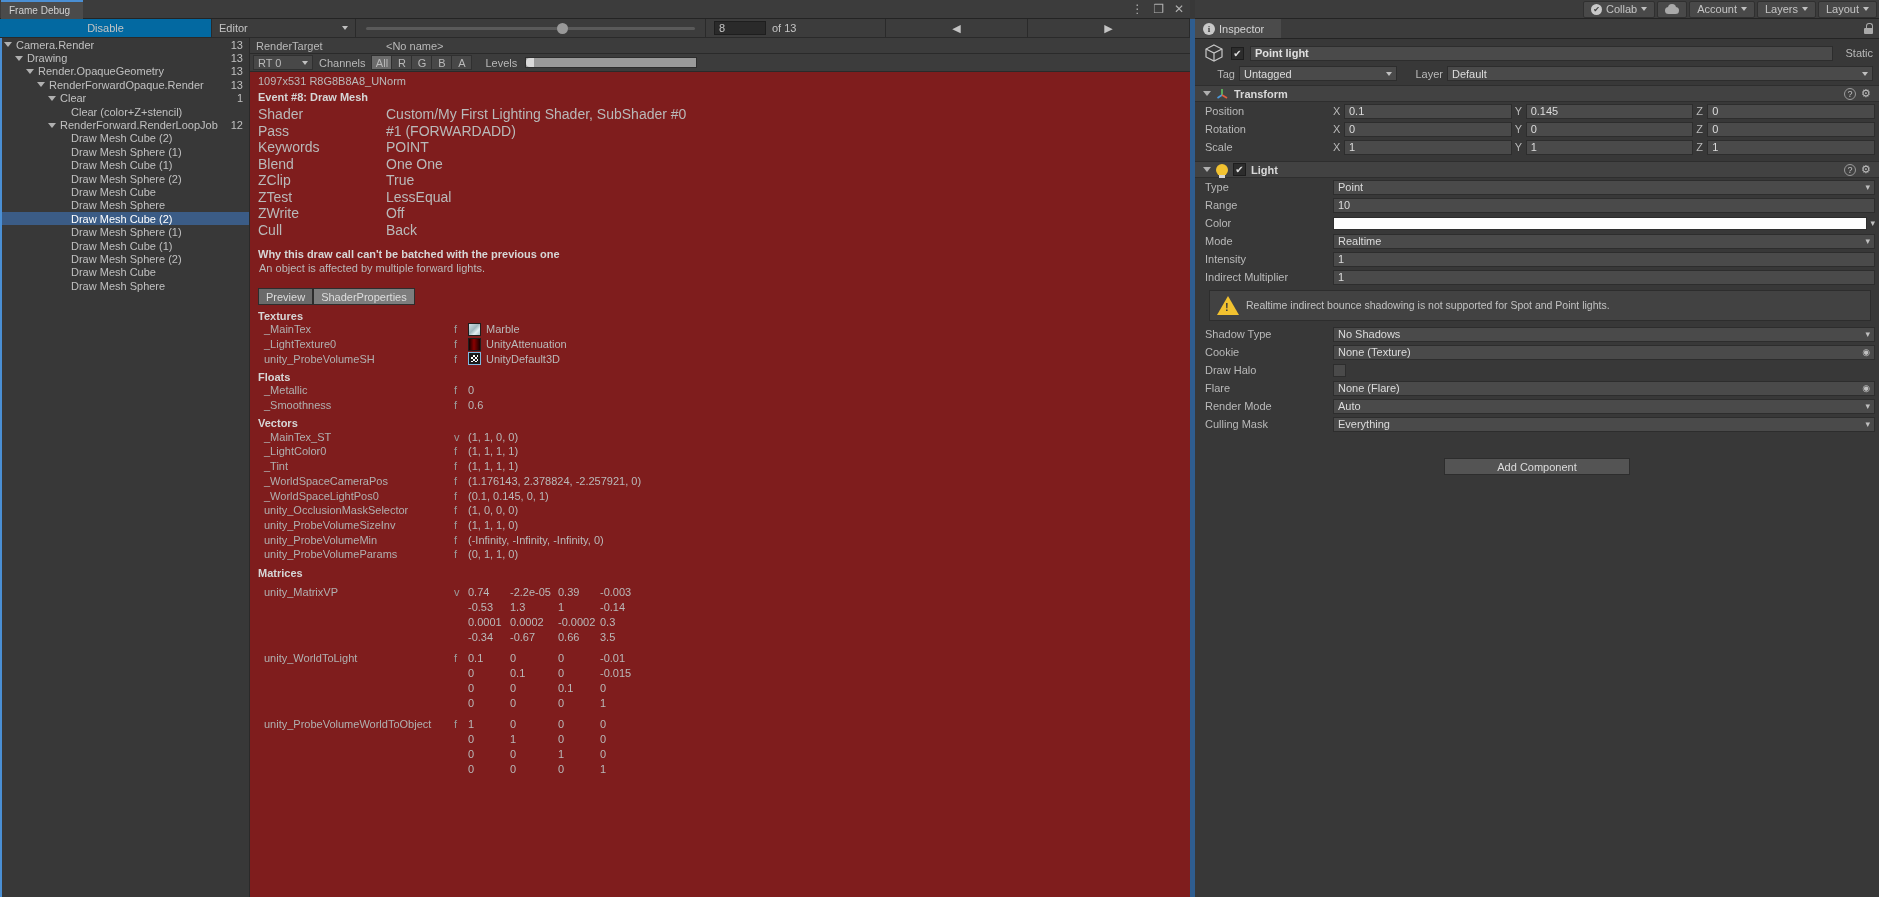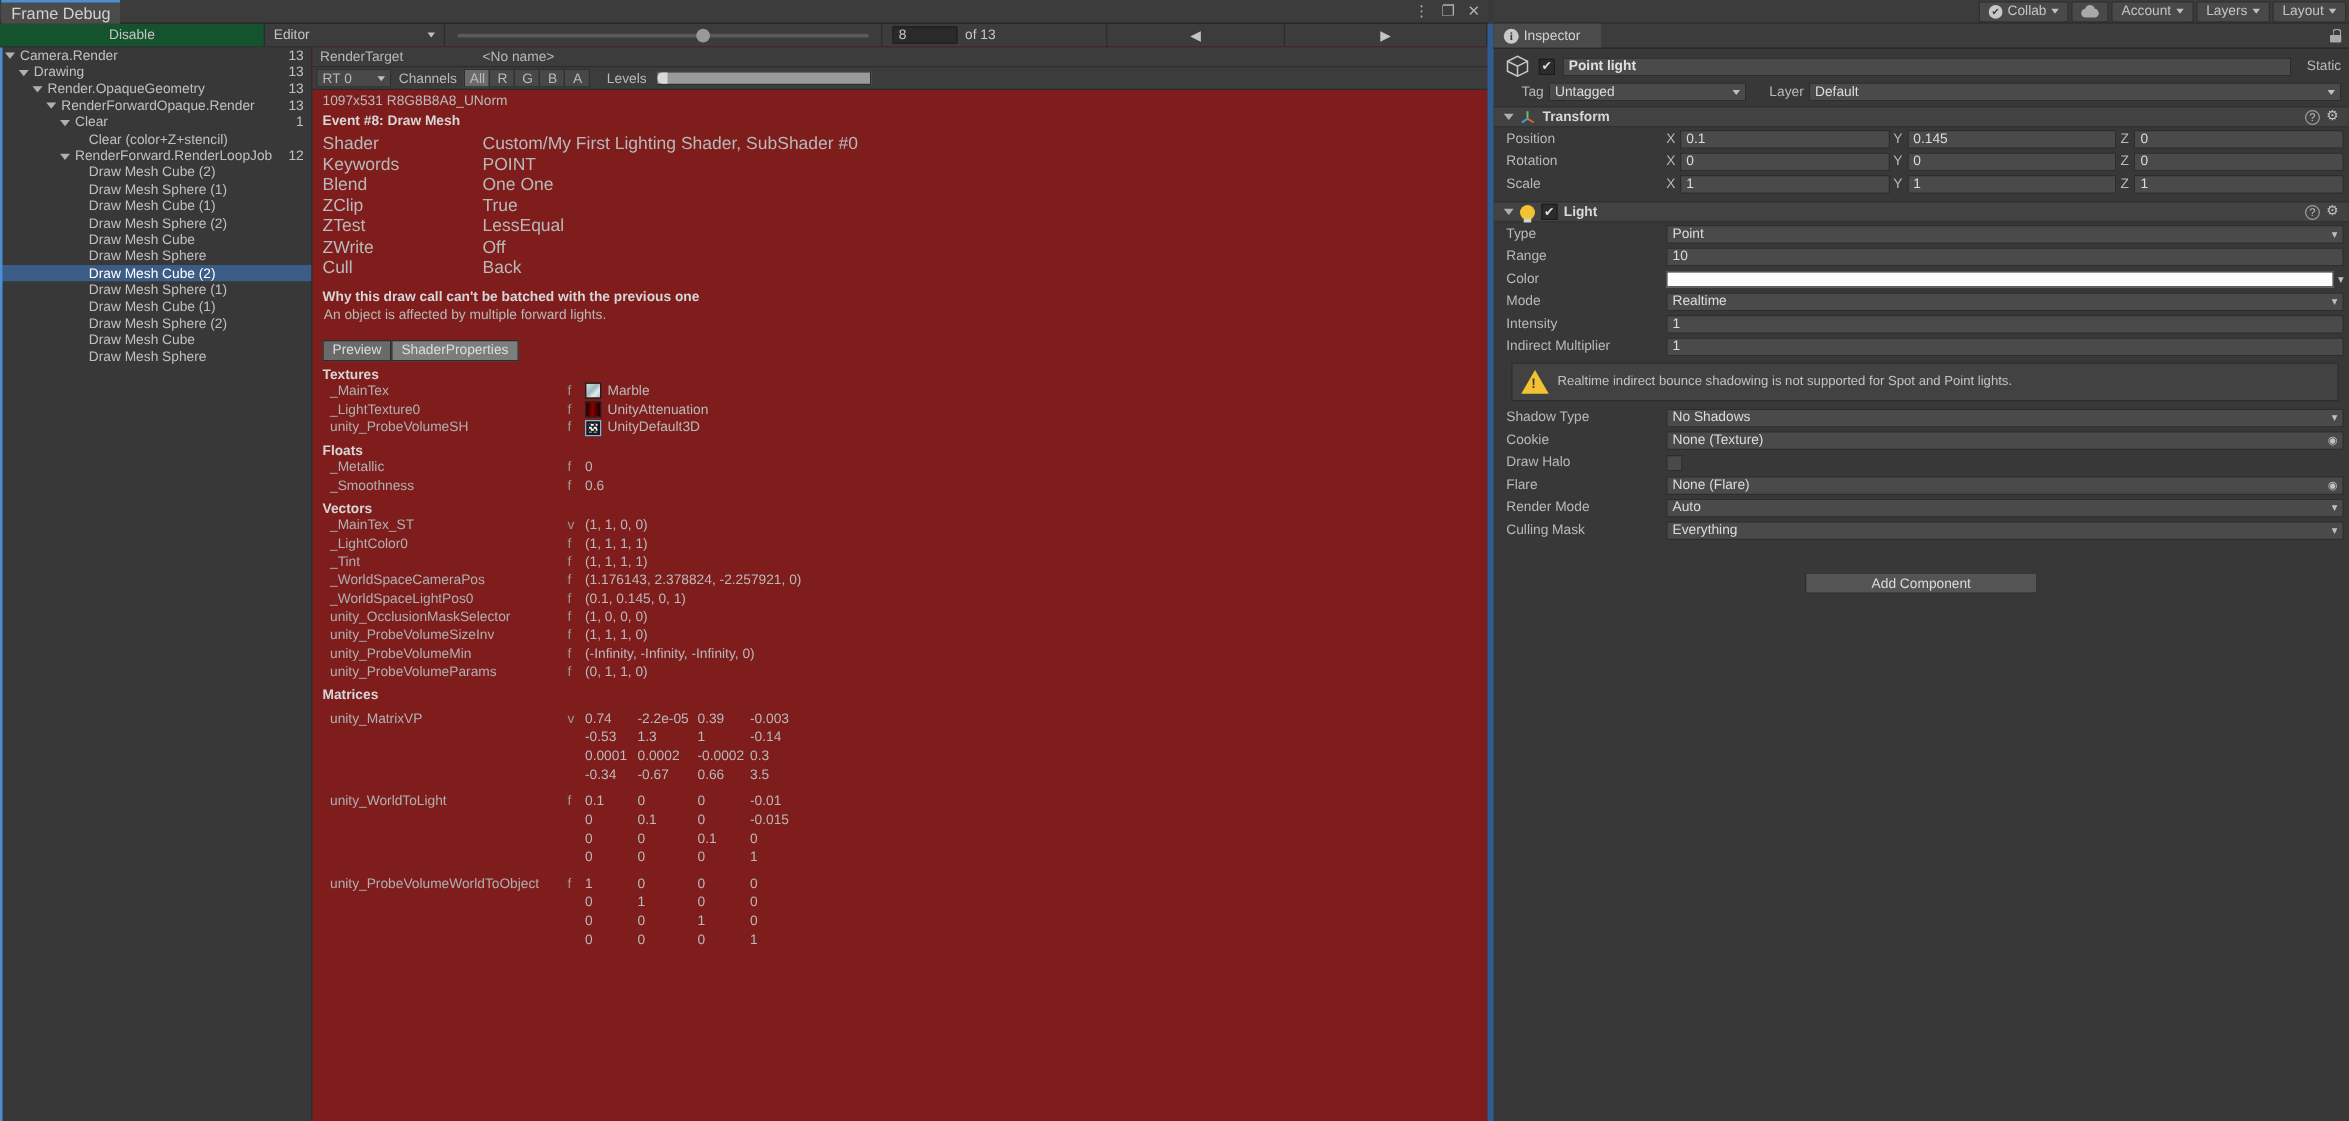--- a/index.html
+++ b/index.html
@@ -32,28 +32,28 @@
   .lock-ico{width:9px;height:11px;position:relative;}
   .lock-ico:before{content:"";position:absolute;bottom:0;width:9px;height:6px;background:#a9a9a9;border-radius:1px;}
   .lock-ico:after{content:"";position:absolute;top:0;left:2px;width:5px;height:5px;border:1.5px solid #a9a9a9;border-bottom:none;border-radius:3px 3px 0 0;}
 
   
   .fd-window { position:absolute; left:0; top:0; width:1190px; height:897px; background:#383838; }
   .fd-tabrow { height:19px; background:#3c3c3c; position:relative; border-bottom:1px solid #242424; }
   .fd-tab {
     position:absolute; left:1px; top:0; height:19px; min-width:82px;
     background:#4b4b4b; border-top:2px solid #4a8fd4;
-    display:flex; align-items:center; padding:0 8px; font-size:13px; color:#d2d2d2;
+    display:flex; align-items:center; padding:0 8px; font-size:10px; color:#d2d2d2;
   }
   .fd-win-ctrls { position:absolute; right:6px; top:2px; display:flex; gap:10px; align-items:center; color:#b0b0b0; font-size:12px; }
   .dots { letter-spacing:0px; font-size:12px; line-height:10px;}
 
   .fd-toolbar { height:19px; background:#3c3c3c; display:flex; align-items:stretch; border-bottom:1px solid #2a2a2a; }
   .tool-cell { border-right:1px solid #2a2a2a; display:flex; align-items:center; font-size:11px; color:#c4c4c4; }
-  .disable-btn { width:212px; justify-content:center; background:#14532d; }
+  .disable-btn { width:212px; justify-content:center; background:#0369a1; }
   .editor-drop { width:144px; justify-content:space-between; padding:0 7px; background:#3c3c3c; }
   .slider-cell { width:350px; display:flex; align-items:center; padding:0 10px; background:#3c3c3c;}
   .slider-track { flex:1; height:3px; background:#5a5a5a; border-radius:2px; position:relative;}
   .slider-knob { position:absolute; top:-4px; left:58%; width:11px; height:11px; background:#999; border-radius:50%; }
   .num-cell { display:flex; align-items:center; gap:6px; padding:0 8px; width:180px; background:#3c3c3c;}
   .num-field { width:52px; height:14px; background:#2a2a2a; border:1px solid #1e1e1e; color:#c4c4c4; font-size:11px; padding:0 4px; display:flex; align-items:center;}
   .arrow-cell { width:142px; display:flex; align-items:center; justify-content:center; background:#3c3c3c; }
   .arrow-cell.grow { flex:1; }
 
   
@@ -391,20 +391,24 @@
           <div class="levels-track"></div>
         </div>
 
         <div class="rt-info">1097x531 R8G8B8A8_UNorm</div>
         <div class="evt-title">Event #8: Draw Mesh</div>
 
         <div id="staterows">
             <div class="prop-row">
               <span class="prop-key">Shader</span>
               <span class="prop-val">Custom/My First Lighting Shader, SubShader #0</span>
+            </div>
+            <div class="prop-row">
+              <span class="prop-key">Pass</span>
+              <span class="prop-val">#1 (FORWARDADD)</span>
             </div>
             <div class="prop-row">
               <span class="prop-key">Keywords</span>
               <span class="prop-val">POINT</span>
             </div>
             <div class="prop-row">
               <span class="prop-key">Blend</span>
               <span class="prop-val">One One</span>
             </div>
             <div class="prop-row">

